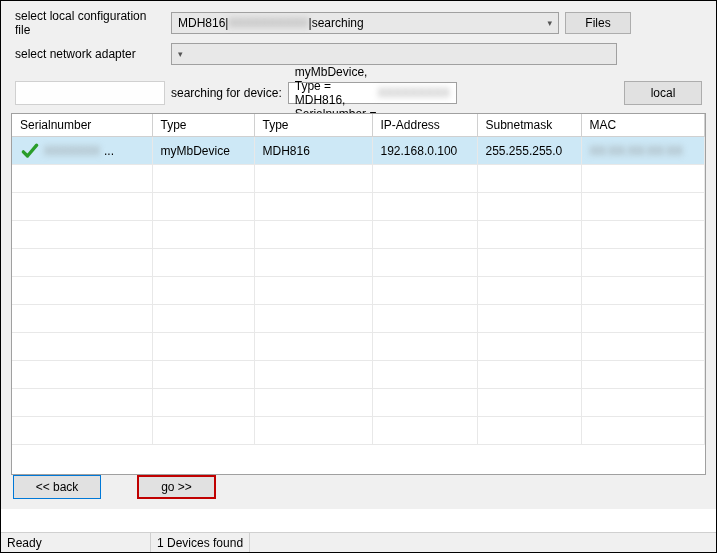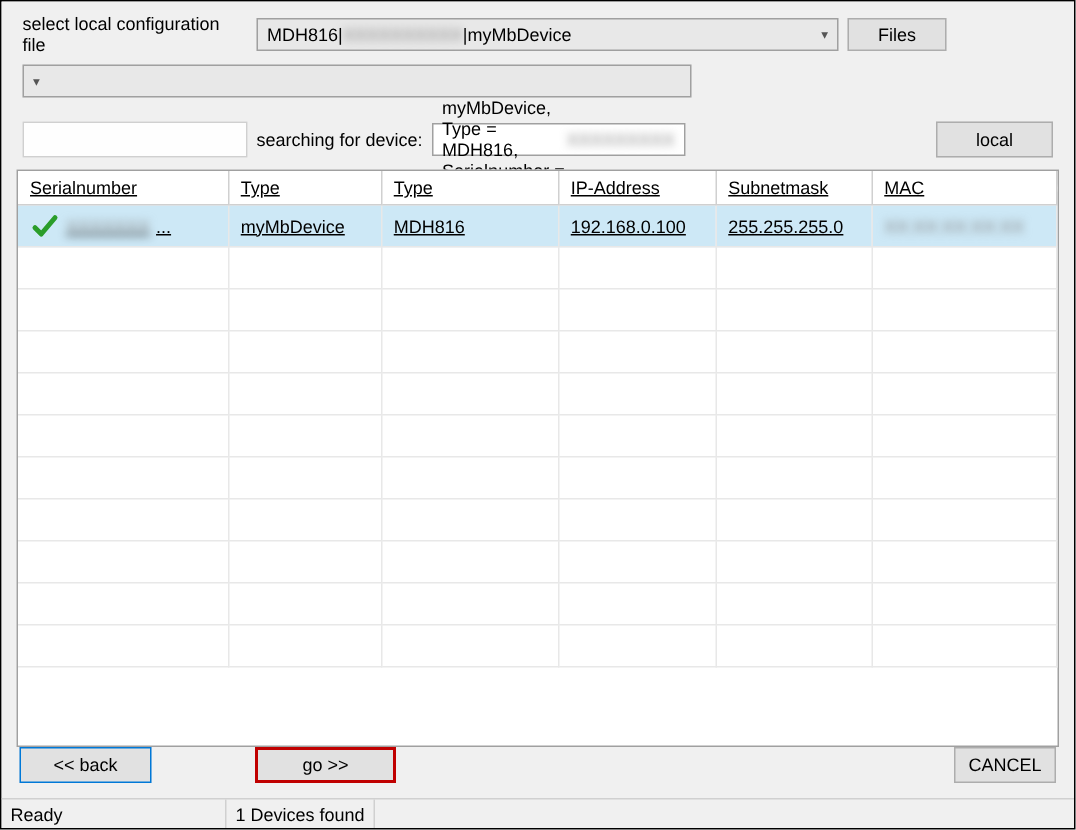--- a/index.html
+++ b/index.html
@@ -101,21 +101,20 @@
     .table-container {
       flex: 1;
       border: 1px solid #a0a0a0;
       background: #fff;
       position: relative;
       overflow: hidden;
     }
     .table {
       width: 100%;
       border-collapse: collapse;
-      text-decoration: underline;
     }
     .table th {
       background: #fff;
       border-right: 1px solid #d0d0d0;
       border-bottom: 1px solid #d0d0d0;
       text-align: left;
       font-weight: normal;
       padding: 4px 8px;
       height: 22px;
     }
@@ -154,65 +153,67 @@
       display: flex;
       align-items: center;
     }
     .back-btn {
       width: 88px;
       height: 24px;
       border: 1px solid #0078d7;
       background: #e1e1e1;
     }
     .go-btn {
-      width: 94px;
+      width: 79px;
       height: 24px;
       border: 2px solid #c00000;
       background: #e1e1e1;
-      margin-left: 69px;
+      margin-left: 36px;
     }
     .cancel-btn {
       width: 68px;
       height: 24px;
       margin-left: auto;
     }
     .status-bar {
       height: 20px;
       background: #f0f0f0;
       border-top: 1px solid #d0d0d0;
       display: flex;
       align-items: center;
       font-size: 12px;
+      margin-top: 23px;
     }
     .status-cell {
       padding: 0 6px;
       border-right: 1px solid #d0d0d0;
       height: 100%;
       display: flex;
       align-items: center;
     }
     .status-ready { width: 150px; }
   </style>
 </head>
 <body>
 
 <div class="main-area">
 
   <div class="config-section">
     <div class="config-row">
       <div class="config-label">select local configuration file</div>
       <div class="dropdown dropdown-config">
         <span>
-          <span>MDH816|</span><span class="blur">XXXXXXXXXX</span><span>|myMbDevice</span>
+          <span>MDH816|</span><span class="blur">XXXXXXXXXX</span><span>|searching</span>
         </span>
         <span class="dropdown-arrow">▾</span>
       </div>
       <button class="btn files-btn">Files</button>
     </div>
     <div class="config-row">
+      <div class="config-label">select network adapter</div>
       <div class="dropdown dropdown-adapter">
         <span class="dropdown-arrow">▾</span>
       </div>
     </div>
   </div>
 
   <div class="search-section">
     <div class="search-row">
       <div class="search-placeholder"></div>
       <div>searching for device:</div>
@@ -336,21 +337,20 @@
               <td></td>
             </tr>
         </tbody>
       </table>
     </div>
   </div>
 
   <div class="footer-buttons">
     <button class="btn back-btn">&lt;&lt; back</button>
     <button class="btn go-btn">go &gt;&gt;</button>
-    <button class="btn cancel-btn">CANCEL</button>
   </div>
 
 </div>
 
 <div class="status-bar">
   <div class="status-cell status-ready">Ready</div>
   <div class="status-cell">1 Devices found</div>
 </div>
 
 </body></html>

